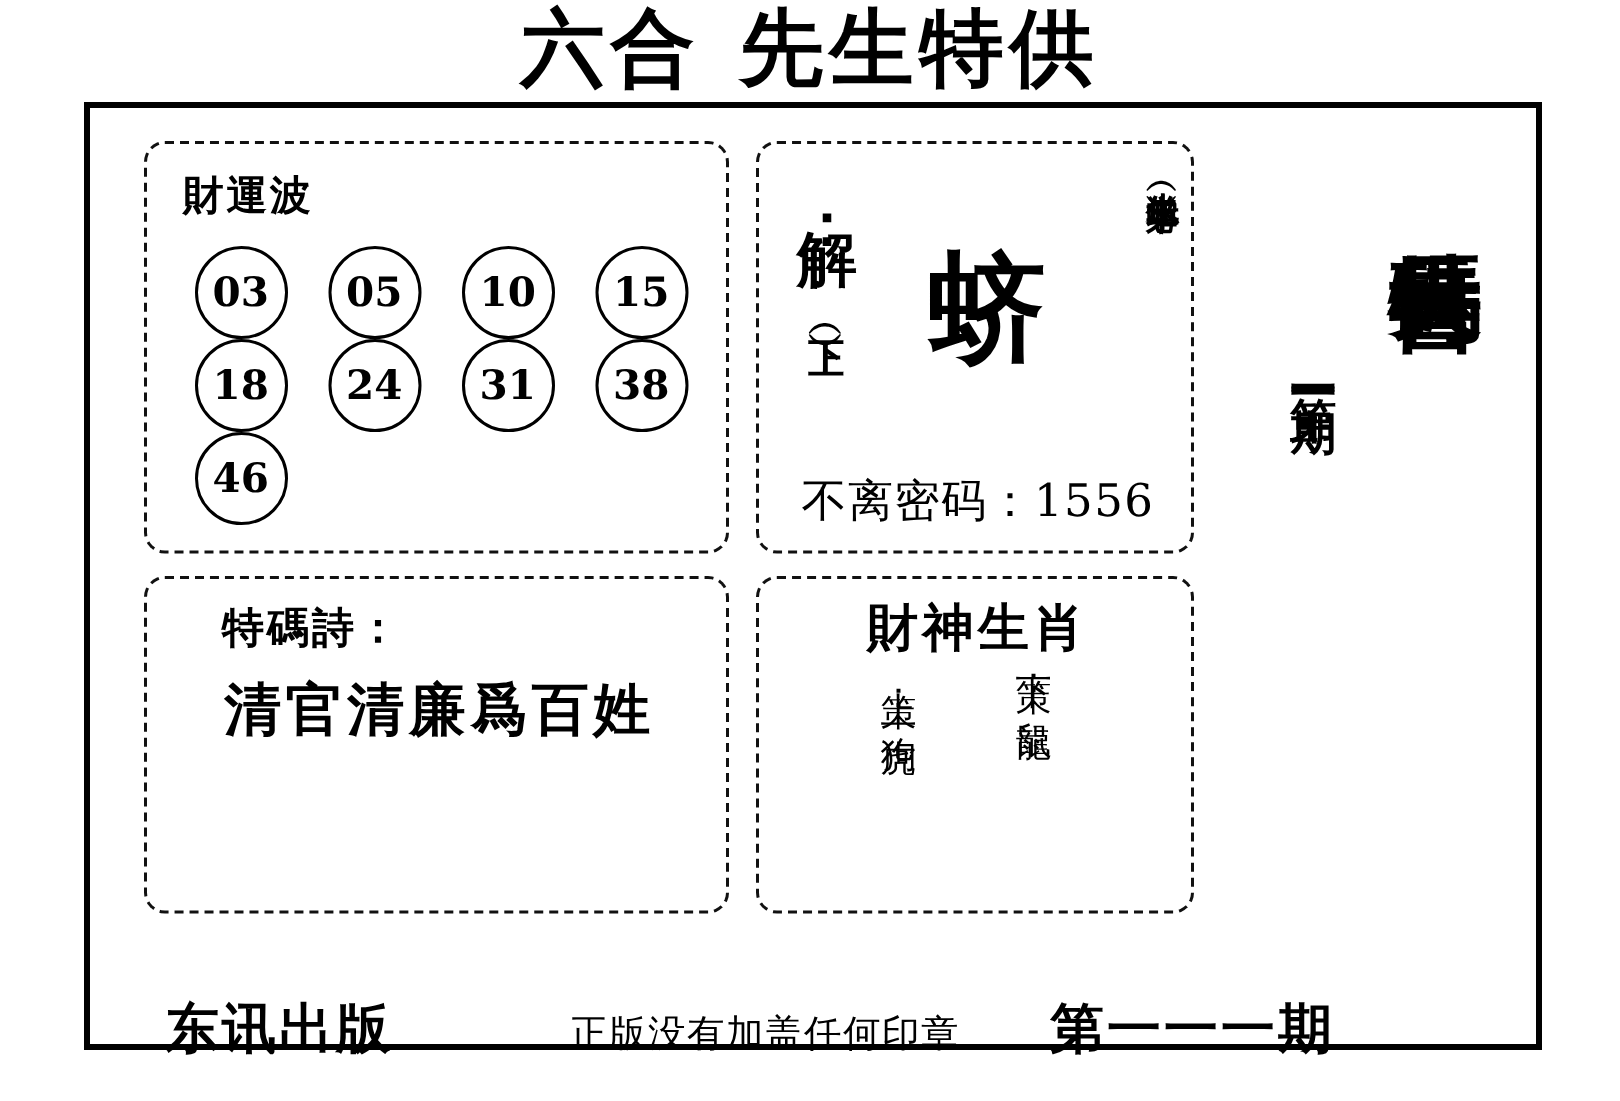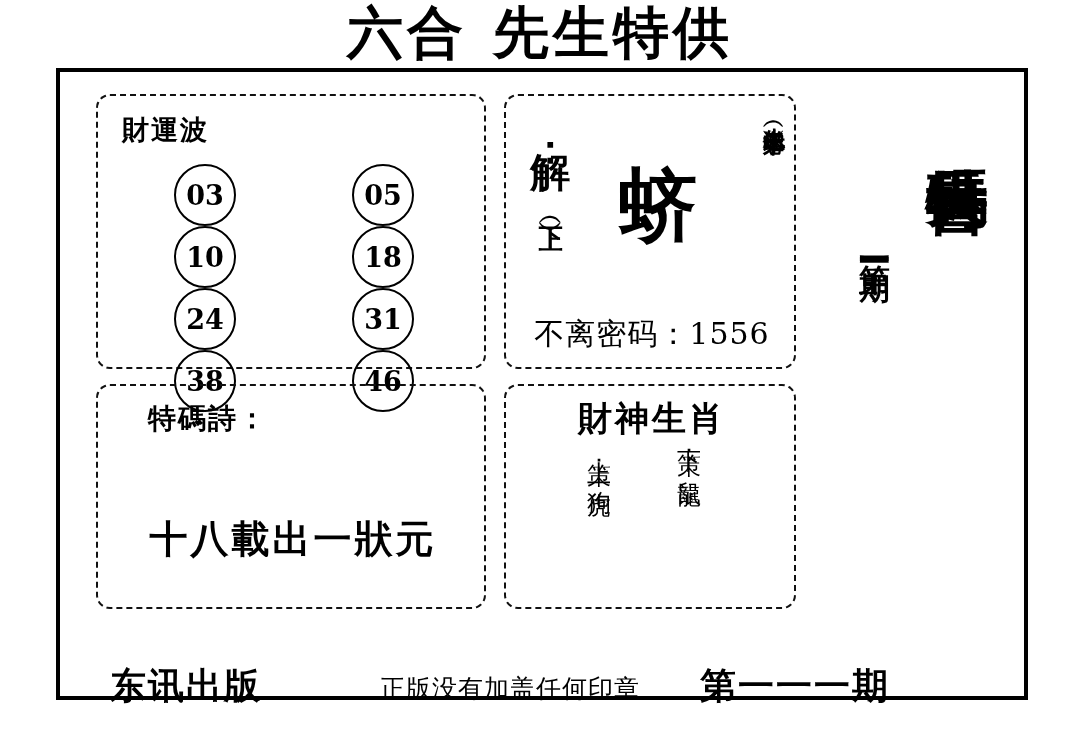--- a/index.html
+++ b/index.html
@@ -59,21 +59,21 @@
     font-size: 27px;
     font-weight: bold;
     font-family: "DejaVu Sans", "Liberation Sans", sans-serif;
     letter-spacing: 2px;
   }
   .balls {
     position: absolute;
     left: 18px; top: 68px;
     width: 356px;
     display: grid;
-    grid-template-columns: repeat(2, 1fr);
+    grid-template-columns: repeat(4, 1fr);
     grid-template-rows: repeat(3, 62px);
     justify-items: center;
     align-items: center;
   }
   .ball {
     width: 58px; height: 58px;
     border: 2px solid #000;
     border-radius: 50%;
     display: flex;
     align-items: center;
@@ -235,41 +235,42 @@
 </div>
 
 <div class="frame">
 
   <div class="panel panel-numbers">
     <div class="panel-title-cai">財運波</div>
     <div class="balls">
       <div class="ball">03</div>
       <div class="ball">05</div>
       <div class="ball">10</div>
+      <div class="ball">15</div>
       <div class="ball">18</div>
       <div class="ball">24</div>
       <div class="ball">31</div>
       <div class="ball">38</div>
       <div class="ball">46</div>
     </div>
   </div>
 
   <div class="panel panel-decode">
     <div class="decode-jie">
       <span>解：</span>
       <span class="small">（上下）</span>
     </div>
     <div class="decode-char">蛴</div>
     <div class="decode-side">先生送字（必中）</div>
     <div class="decode-code">不离密码：1556</div>
   </div>
 
   <div class="panel panel-poem">
     <div class="poem-title">特碼詩：</div>
-    <div class="poem-line poem-line-2">十八載出一狀元</div>
+    <div class="poem-line poem-line-1">清官清廉爲百姓</div>
   </div>
 
   <div class="panel panel-zodiac">
     <div class="zodiac-title">財神生肖</div>
     <div class="zodiac-col zodiac-col-upper">上策：狗虎</div>
     <div class="zodiac-col zodiac-col-lower">下策：鼠龍</div>
   </div>
 
   <div class="vertical-title">特碼天書</div>
   <div class="issue">第一一一期</div>

